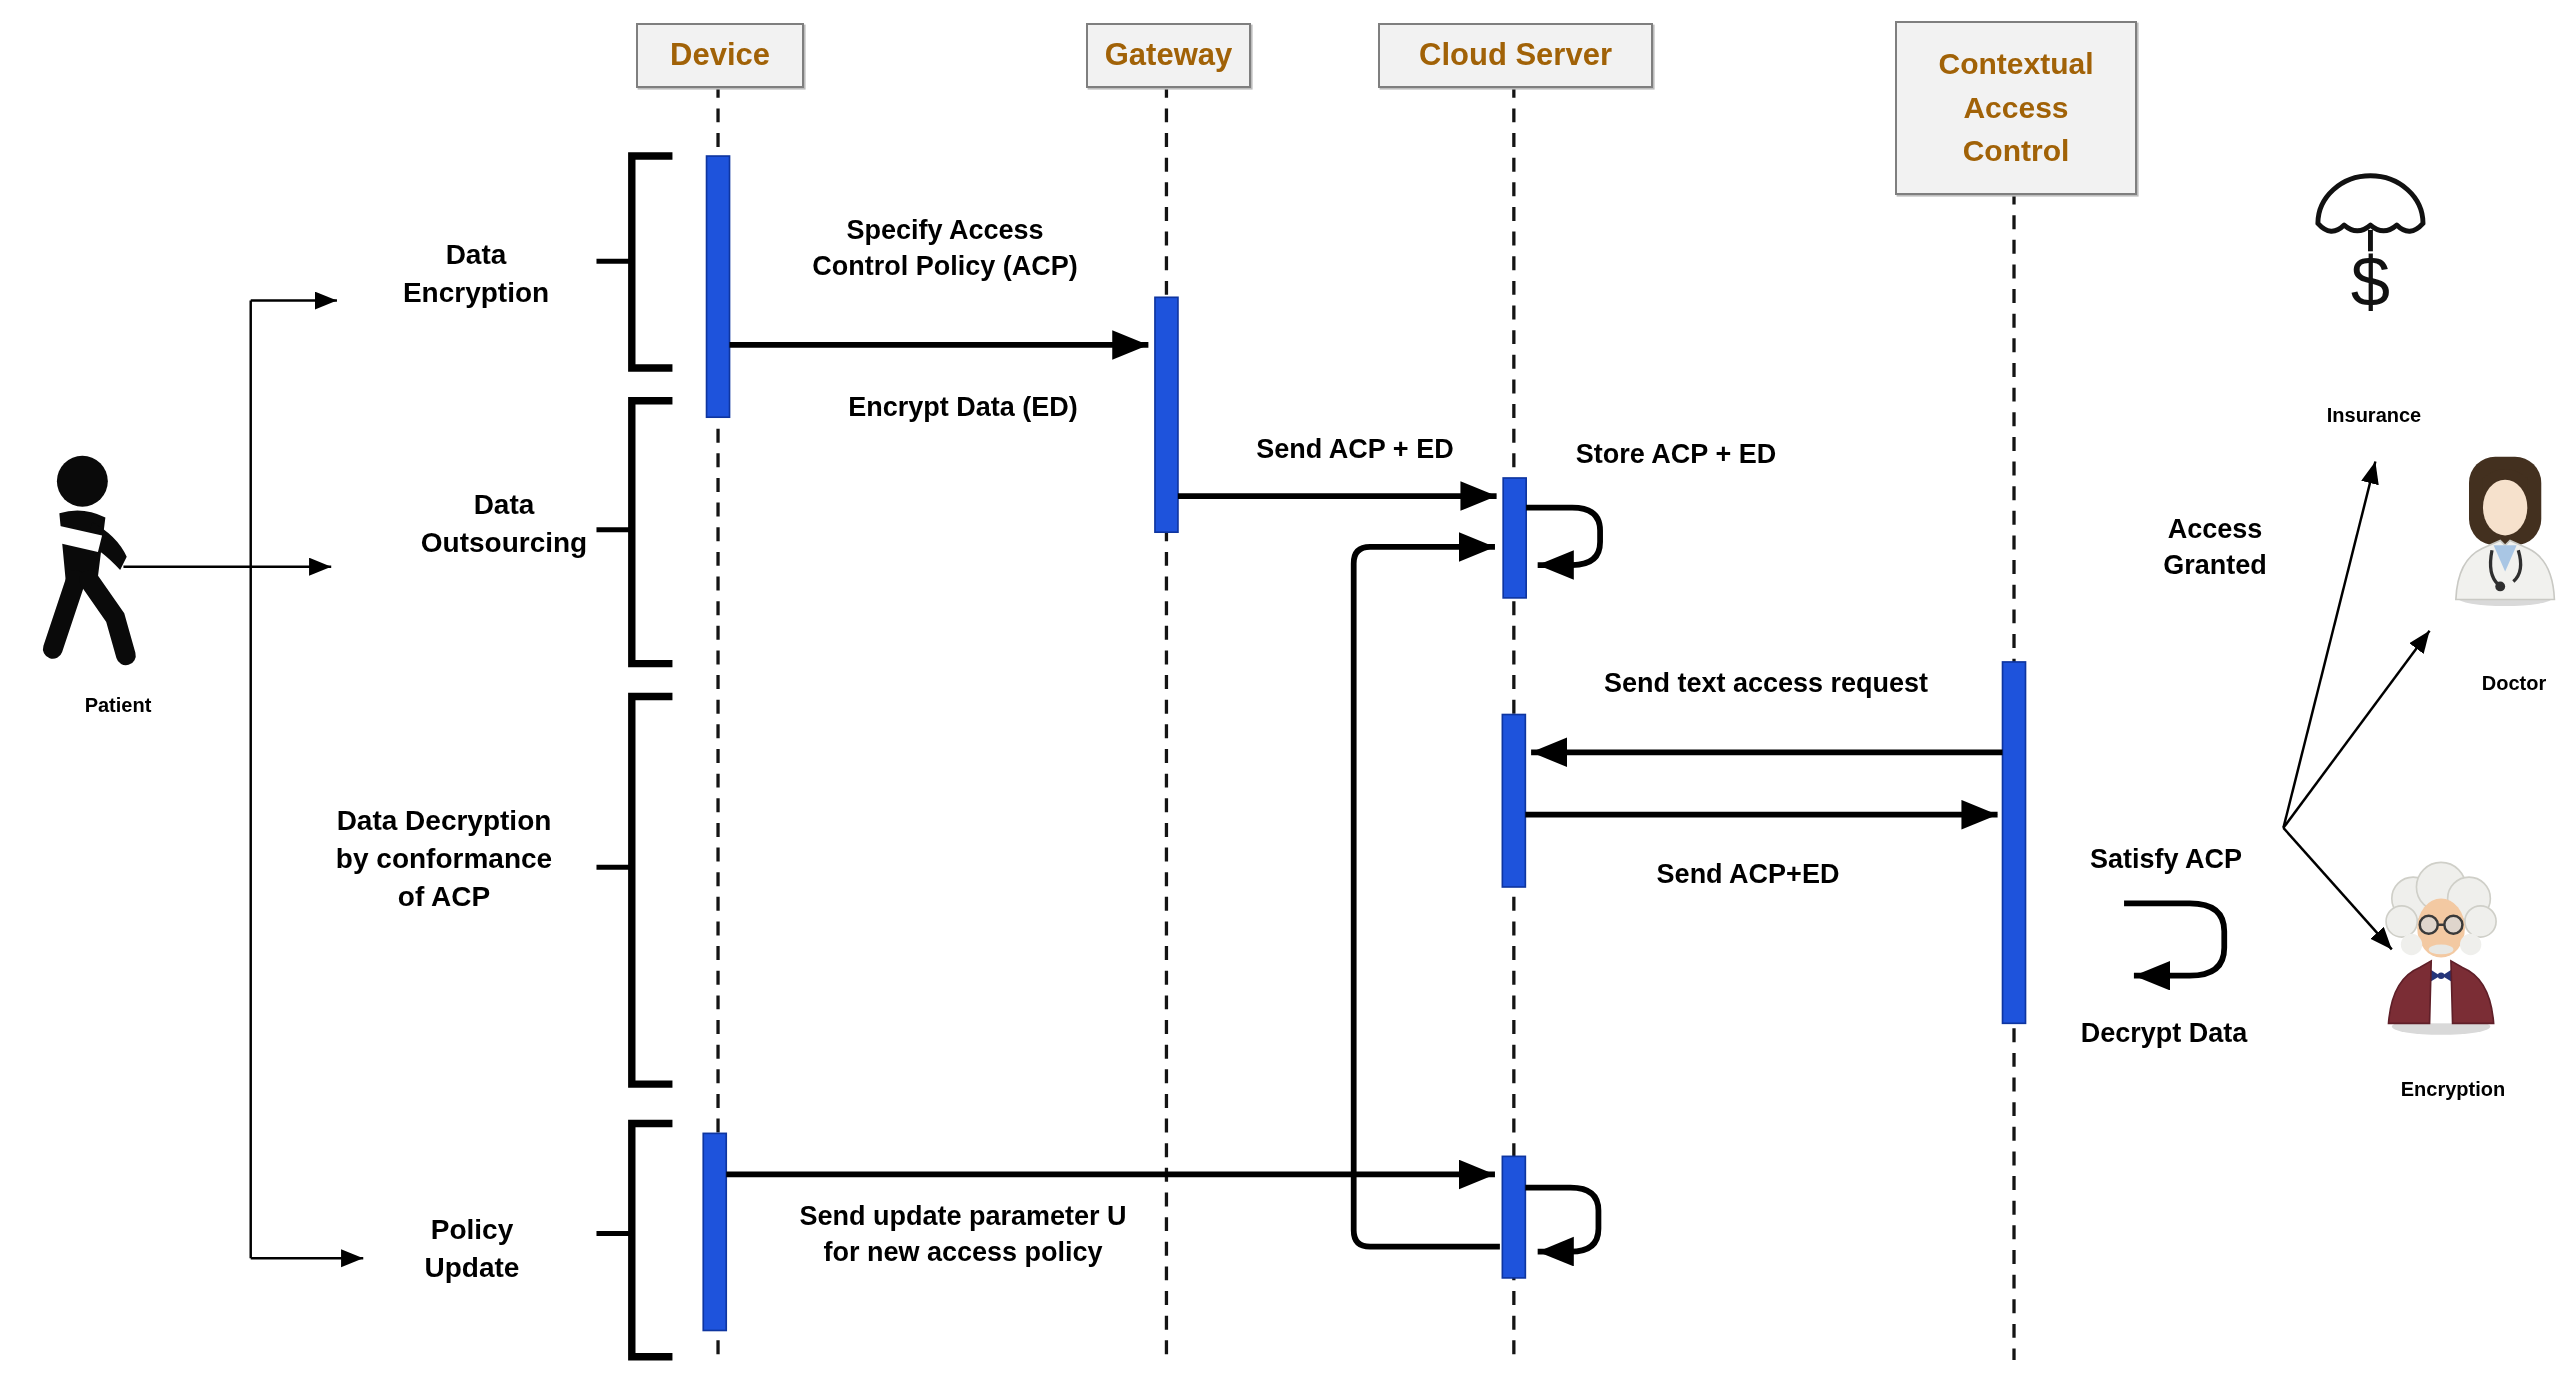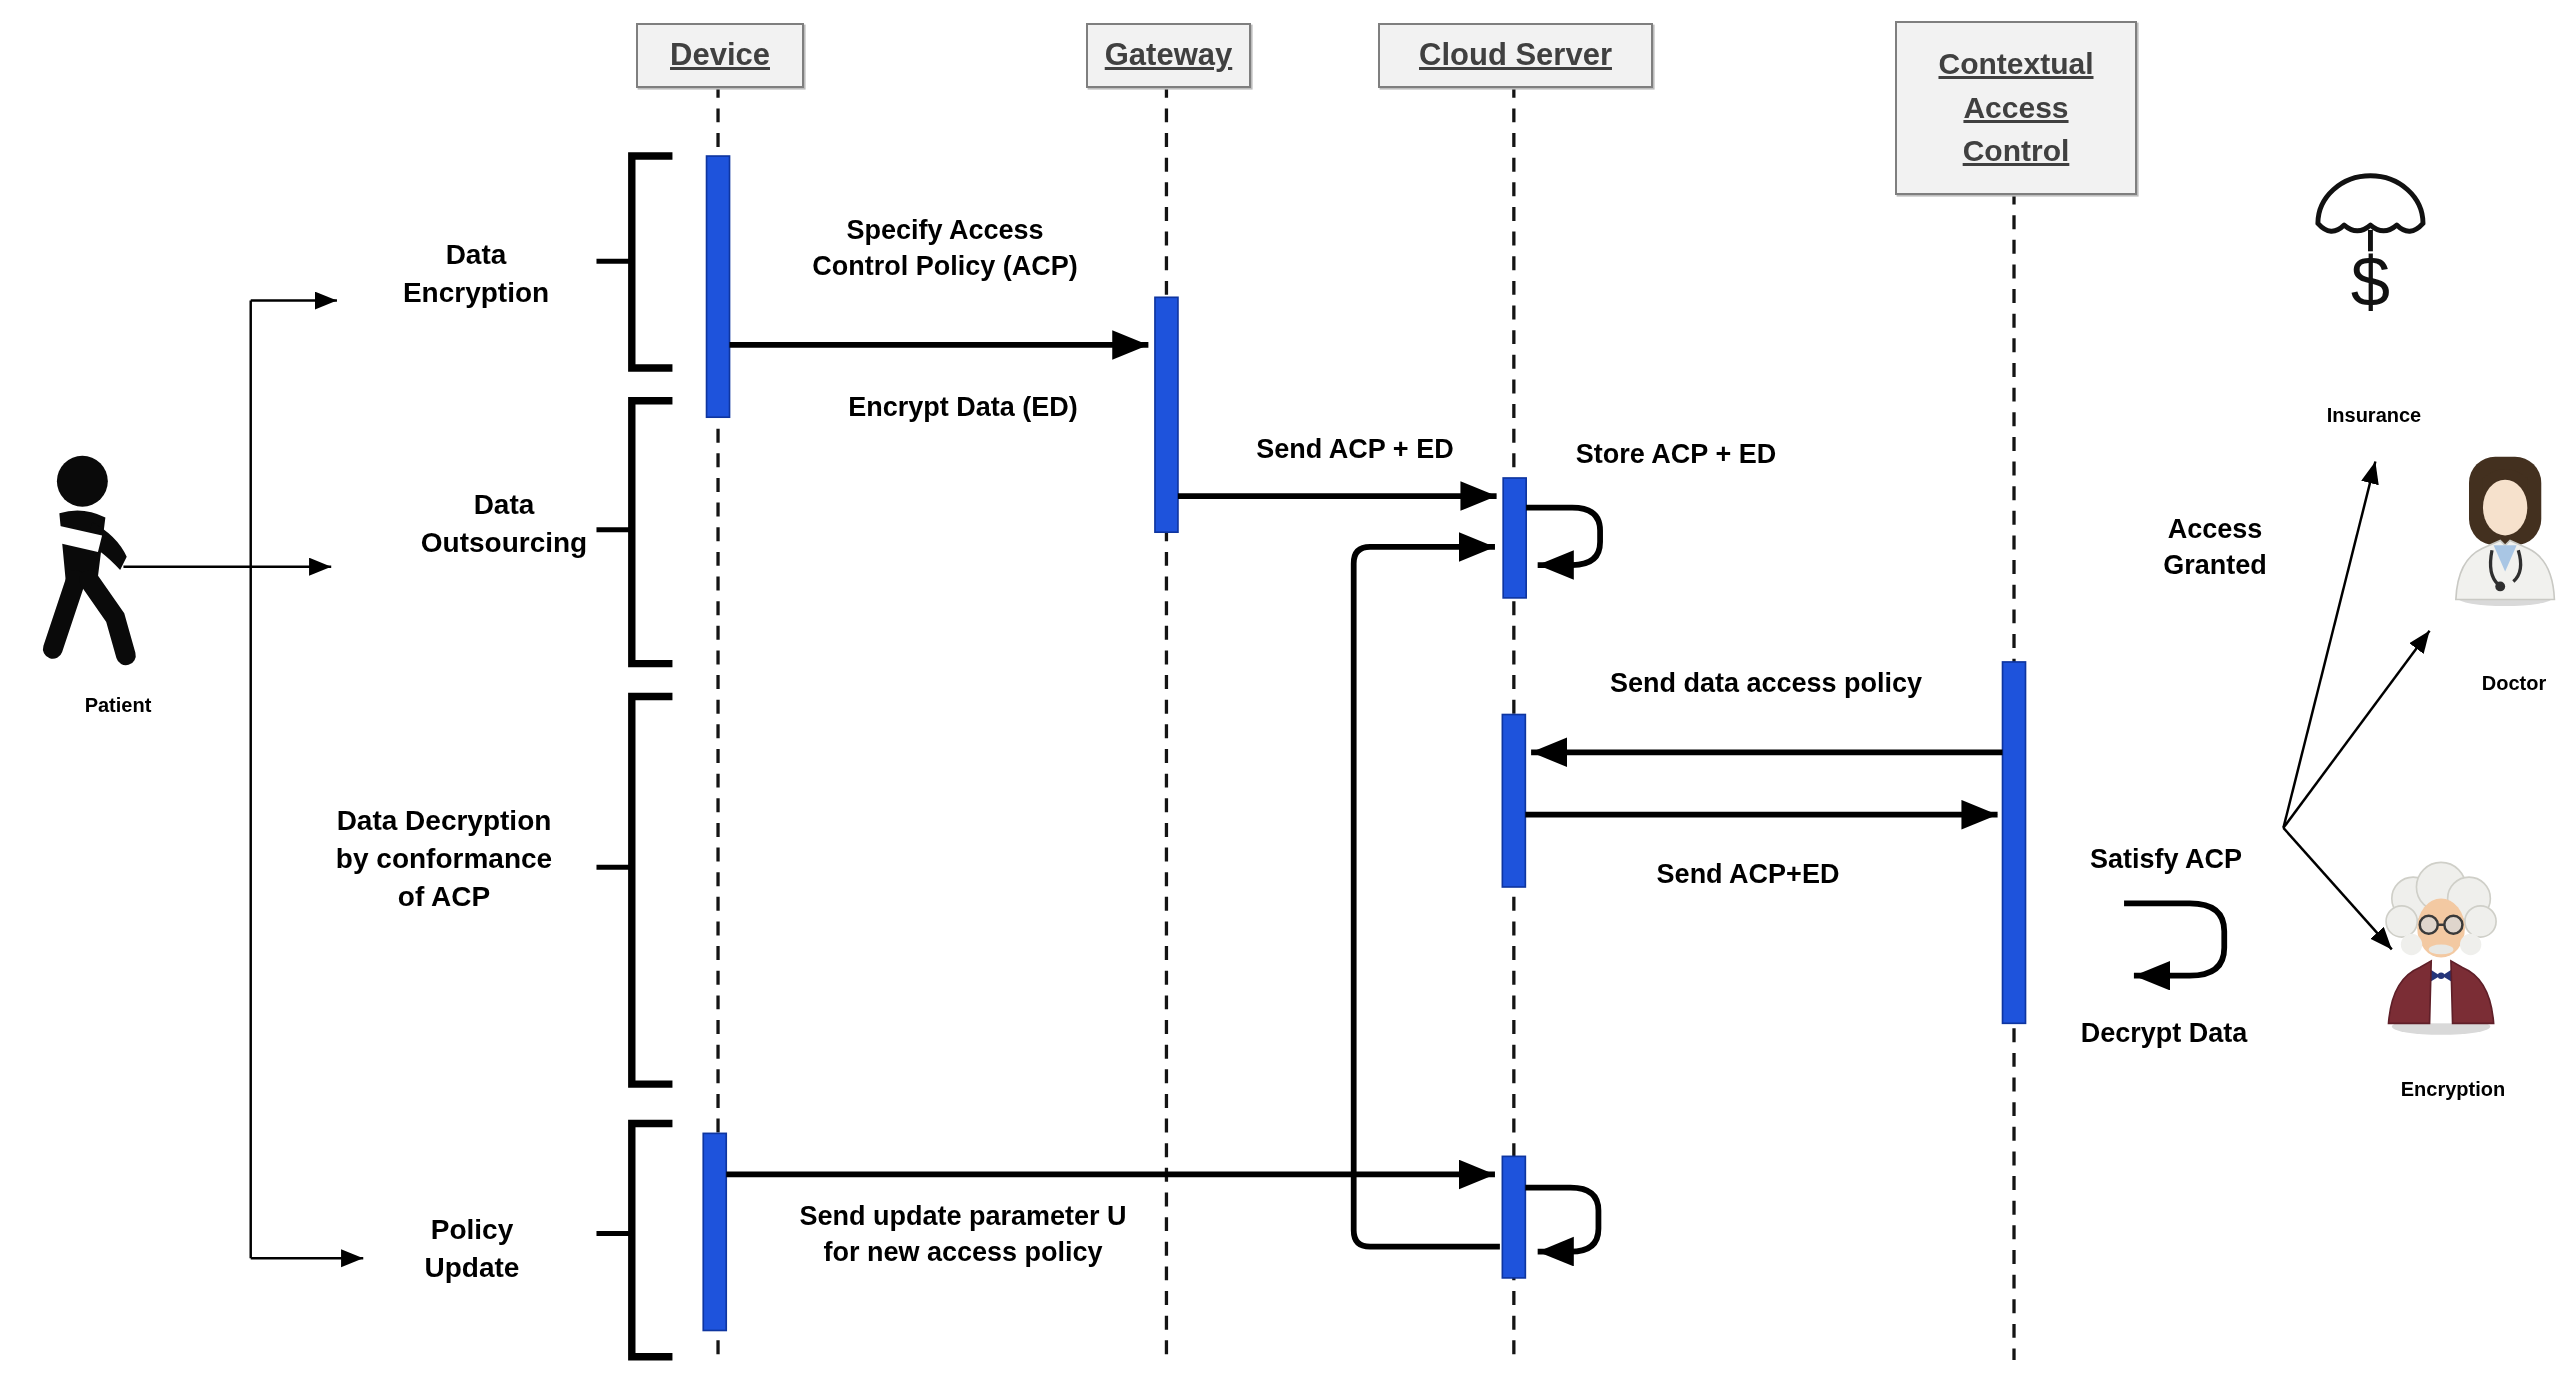--- a/index.html
+++ b/index.html
@@ -1,21 +1,21 @@
 <!DOCTYPE html>
 <html style="font-size:13px"><head>
 <meta charset="utf-8">
 <style>
   html,body{margin:0;padding:0;background:#ffffff;}
   .stage{position:relative;width:2576px;height:1374px;background:#ffffff;overflow:hidden;
          font-family:"Liberation Sans", sans-serif;}
   svg.layer{position:absolute;left:0;top:0;width:2576px;height:1374px;}
   .actor{position:absolute;background:#f2f2f2;border:2.5px solid #7f7f7f;
          box-shadow:1.6px 1.6px 0 #bdbdbd;display:flex;align-items:center;justify-content:center;
-         font-weight:bold;font-size:31px;color:#404040;text-align:center;white-space:pre-line;line-height:1.45;text-decoration:underline;}
+         font-weight:bold;font-size:31px;color:#a16207;text-align:center;white-space:pre-line;line-height:1.45;}
   .lbl{position:absolute;transform:translate(-50%,-50%);font-weight:bold;font-size:27px;color:#000;
        text-align:center;white-space:pre-line;line-height:1.35;}
   .lbl.sec{font-size:28px;}
   .lbl.who{font-size:20px;}
 </style>
 </head>
 <body>
 
 <div class="stage">
 
@@ -151,21 +151,21 @@
 by conformance
 of ACP</div>
   <div class="lbl sec" style="left:472px;top:1249px;">Policy
 Update</div>
 
   <div class="lbl" style="left:945px;top:248px;">Specify Access
 Control Policy (ACP)</div>
   <div class="lbl" style="left:963px;top:407px;">Encrypt Data (ED)</div>
   <div class="lbl" style="left:1355px;top:449px;">Send ACP + ED</div>
   <div class="lbl" style="left:1676px;top:454px;">Store ACP + ED</div>
-  <div class="lbl" style="left:1766px;top:683px;">Send data access policy</div>
+  <div class="lbl" style="left:1766px;top:683px;">Send text access request</div>
   <div class="lbl" style="left:1748px;top:874px;">Send ACP+ED</div>
   <div class="lbl" style="left:2146px;top:859px;margin-left:20px;">Satisfy ACP</div>
   <div class="lbl" style="left:2164px;top:1033px;">Decrypt Data</div>
   <div class="lbl" style="left:963px;top:1234px;">Send update parameter U
 for new  access policy</div>
   <div class="lbl" style="left:2215px;top:547px;">Access
 Granted</div>
 
   <div class="lbl who" style="left:78px;top:705px;margin-left:40px;">Patient</div>
   <div class="lbl who" style="left:2374px;top:415px;">Insurance</div>

